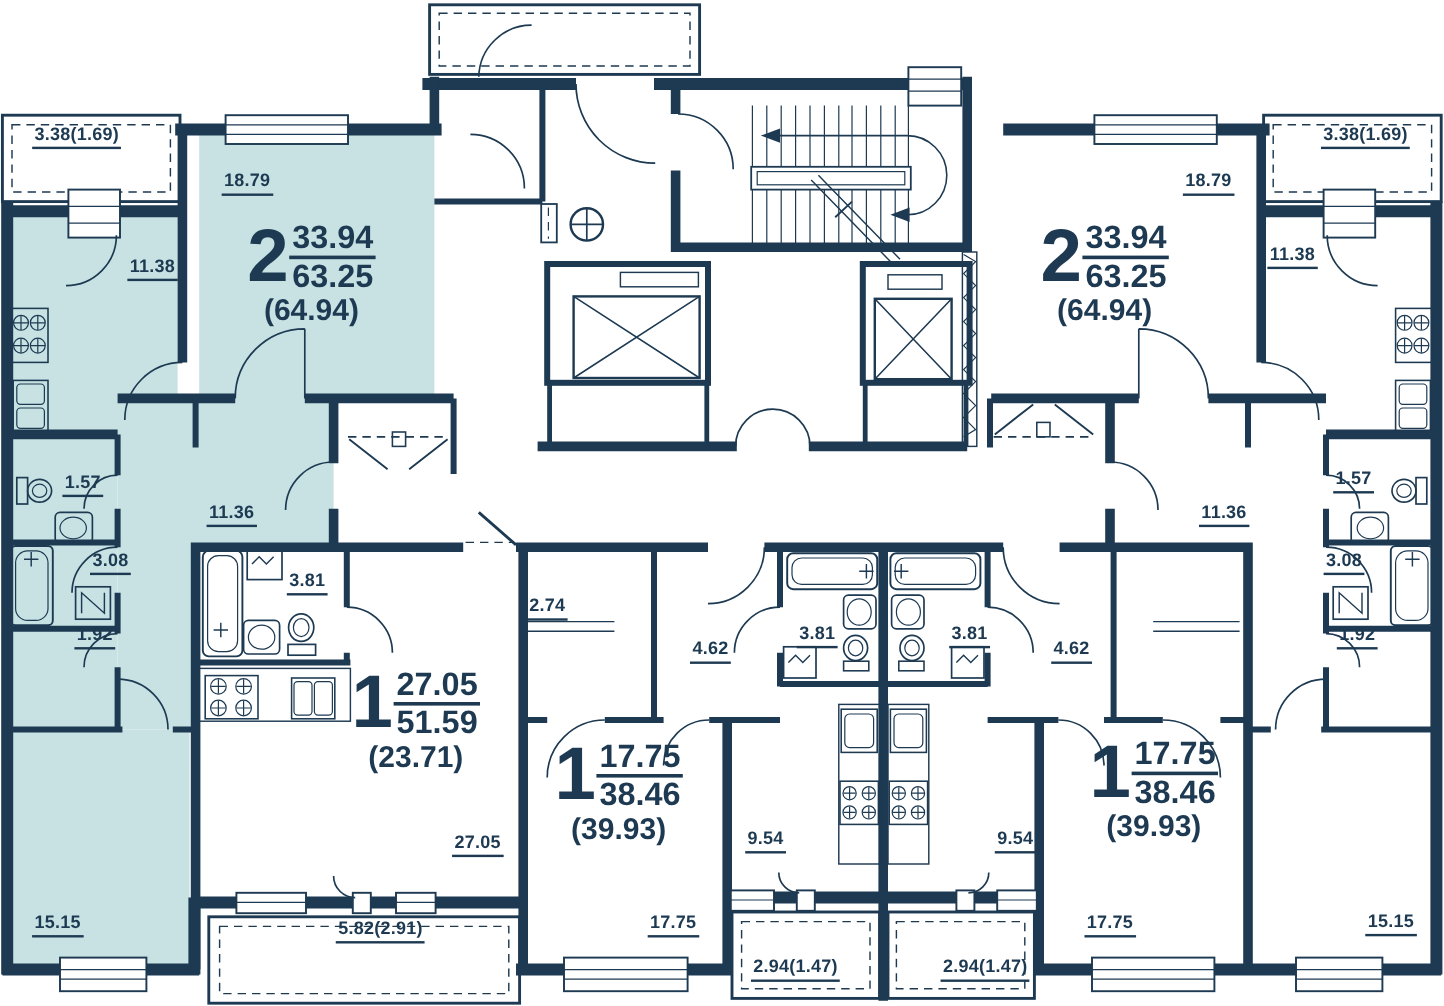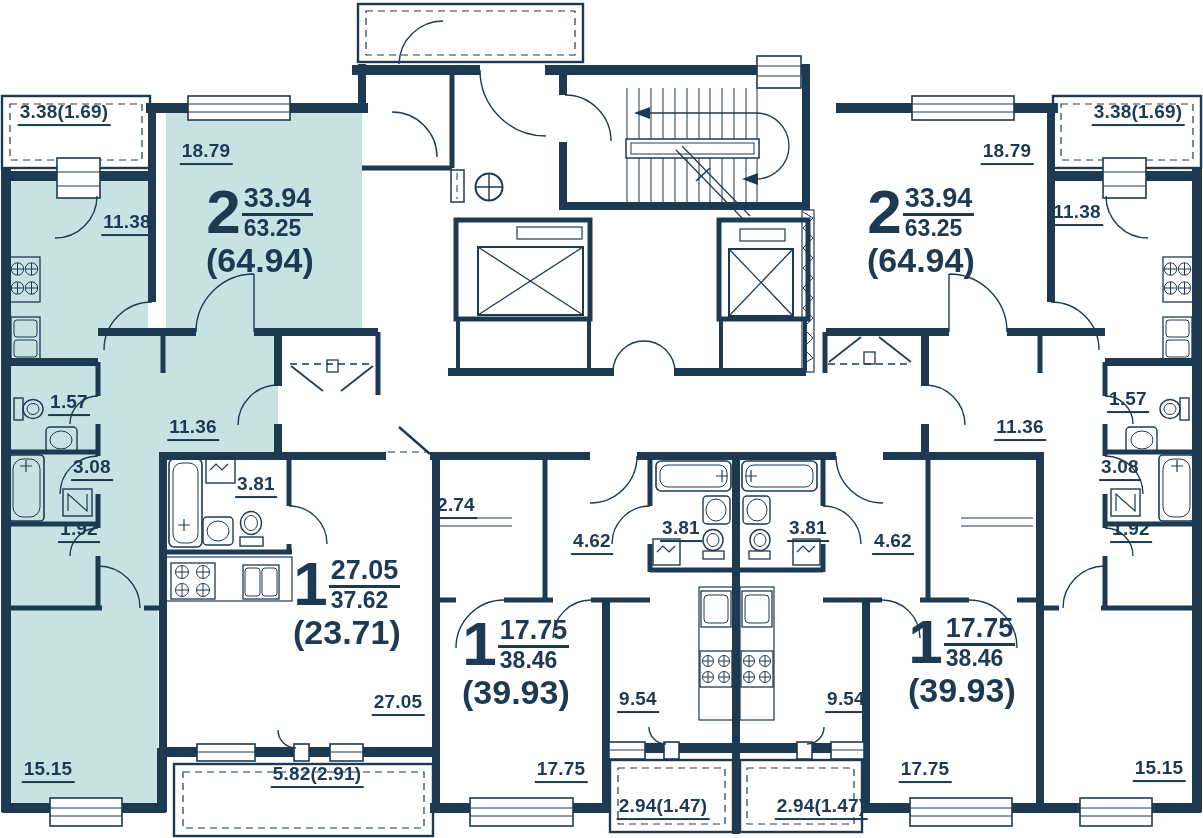--- a/index.html
+++ b/index.html
@@ -8,33 +8,33 @@
   .plan{position:relative;width:1203px;height:838px;background:#fff;}
   .plan svg{position:absolute;left:0;top:0;}
   
   .w{stroke:var(--ink);fill:none;stroke-linecap:butt;}
   .teal{fill:var(--teal);stroke:none;}
   .wb{fill:#fff;stroke:var(--ink);}
   .dash{stroke:var(--ink);fill:none;stroke-dasharray:7 5;}
   
   .room-label{
     position:absolute;transform:translate(-50%,-50%);
-    color:var(--ink);font-size:19px;font-weight:700;line-height:1.1;
+    color:var(--ink);font-size:15px;font-weight:700;line-height:1.1;
     border-bottom:2px solid var(--ink);padding:0 2px 1px;white-space:nowrap;
     letter-spacing:.2px;user-select:none;z-index:5;
   }
   .apt-card{position:absolute;display:flex;flex-direction:column;align-items:center;
     color:var(--ink);z-index:6;user-select:none;}
   .apt-row{display:flex;align-items:center;}
   .apt-digit{font-size:62px;font-weight:700;line-height:.85;letter-spacing:-2px;}
   .apt-frac{display:flex;flex-direction:column;margin-left:3px;}
   .apt-living{font-size:27px;font-weight:700;line-height:1.08;padding:0 2px;
     border-bottom:3px solid var(--ink);}
-  .apt-area{font-size:23px;font-weight:700;line-height:1.08;padding:0 2px;}
-  .apt-total{font-size:34px;font-weight:700;line-height:1.12;}
+  .apt-area{font-size:27px;font-weight:700;line-height:1.08;padding:0 2px;}
+  .apt-total{font-size:25px;font-weight:700;line-height:1.12;}
 </style>
 </head>
 <body>
 
 <div class="plan">
 <svg width="1203" height="838" viewBox="0 0 1203 838">
 
   <g>
     <rect class="teal" x="6" y="174" width="142" height="188"></rect>
     <rect class="teal" x="166" y="112" width="196" height="222"></rect>
@@ -369,21 +369,21 @@
       </span>
     </div>
     <div class="apt-total">(64.94)</div>
   </div>
 
   <div class="apt-card" style="left:293px;top:556px">
     <div class="apt-row">
       <span class="apt-digit">1</span>
       <span class="apt-frac">
         <span class="apt-living">27.05</span>
-        <span class="apt-area">37.62</span>
+        <span class="apt-area">51.59</span>
       </span>
     </div>
     <div class="apt-total">(23.71)</div>
   </div>
 
   <div class="apt-card" style="left:462px;top:616px">
     <div class="apt-row">
       <span class="apt-digit">1</span>
       <span class="apt-frac">
         <span class="apt-living">17.75</span>

